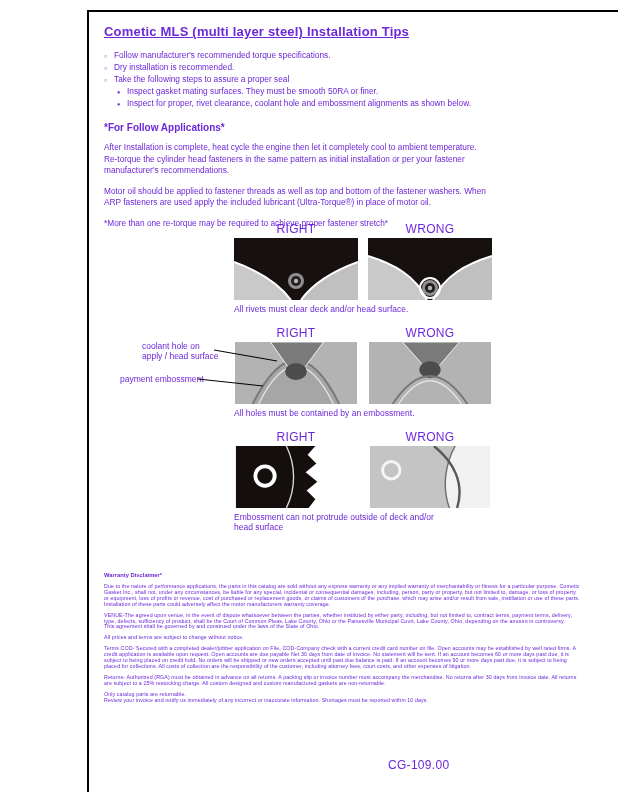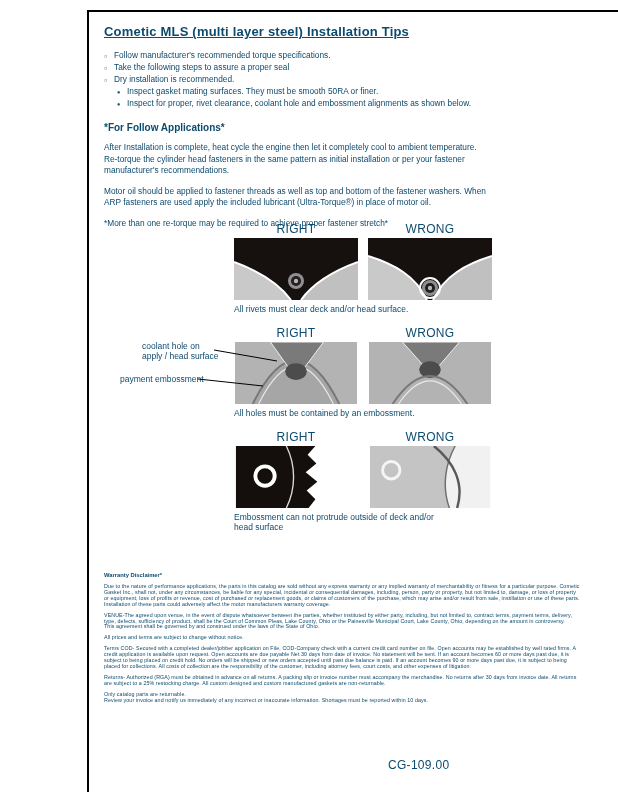--- a/index.html
+++ b/index.html
@@ -1,18 +1,18 @@
 <!DOCTYPE html>
 <html><head>
 <meta charset="utf-8">
 <style>
   html,body { margin:0; padding:0; background:#ffffff; }
   .page {
     position:relative; width:618px; height:800px; background:#ffffff;
-    font-family:"Liberation Sans", sans-serif; color:#0c4a6e; overflow:hidden;
+    font-family:"Liberation Sans", sans-serif; color:#6d28d9; overflow:hidden;
   }
   .frame-top { position:absolute; left:87px; top:10px; width:531px; height:0; border-top:2px solid #000; }
   .frame-left { position:absolute; left:87px; top:10px; height:782px; width:0; border-left:2px solid #000; }
 
   .content { position:absolute; left:104px; top:24px; width:482px; }
   .title { font-size:13px; font-weight:bold; text-decoration:underline; margin:0 0 10px 0; letter-spacing:0.2px; }
 
   .tips { list-style:none; margin:0; padding:0; font-size:8.3px; line-height:12px; }
   .tip { position:relative; padding-left:10px; }
   .tip::before { content:"○"; position:absolute; left:0; top:1px; font-size:5.5px; line-height:12px; }
@@ -46,22 +46,22 @@
 <body>
 
 <div class="page">
   <div class="frame-top"></div>
   <div class="frame-left"></div>
 
   <div class="content">
     <h1 class="title">Cometic MLS (multi layer steel) Installation Tips</h1>
     <ul class="tips">
       <li class="tip">Follow manufacturer's recommended torque specifications.</li>
+      <li class="tip">Dry installation is recommended.</li>
       <li class="tip">Take the following steps to assure a proper seal</li>
-      <li class="tip">Dry installation is recommended.</li>
       <li class="subtip">Inspect gasket mating surfaces.  They must be smooth 50RA or finer.</li>
       <li class="subtip">Inspect for proper, rivet clearance, coolant hole and embossment alignments as shown below.</li>
     </ul>
     <h2 class="diesel-heading">*For Follow Applications*</h2>
     <p class="para">After Installation is complete, heat cycle the engine then let it completely cool to ambient temperature. Re-torque the cylinder head fasteners in the same pattern as initial installation or per your fastener manufacturer's recommendations.</p>
     <p class="para">Motor oil should be applied to fastener threads as well as top and bottom of the fastener washers. When ARP fasteners are used apply the included lubricant (Ultra-Torque®) in place of motor oil.</p>
     <p class="para note">*More than one re-torque may be required to achieve proper fastener stretch*</p>
   </div>
 
   <div class="figures">

